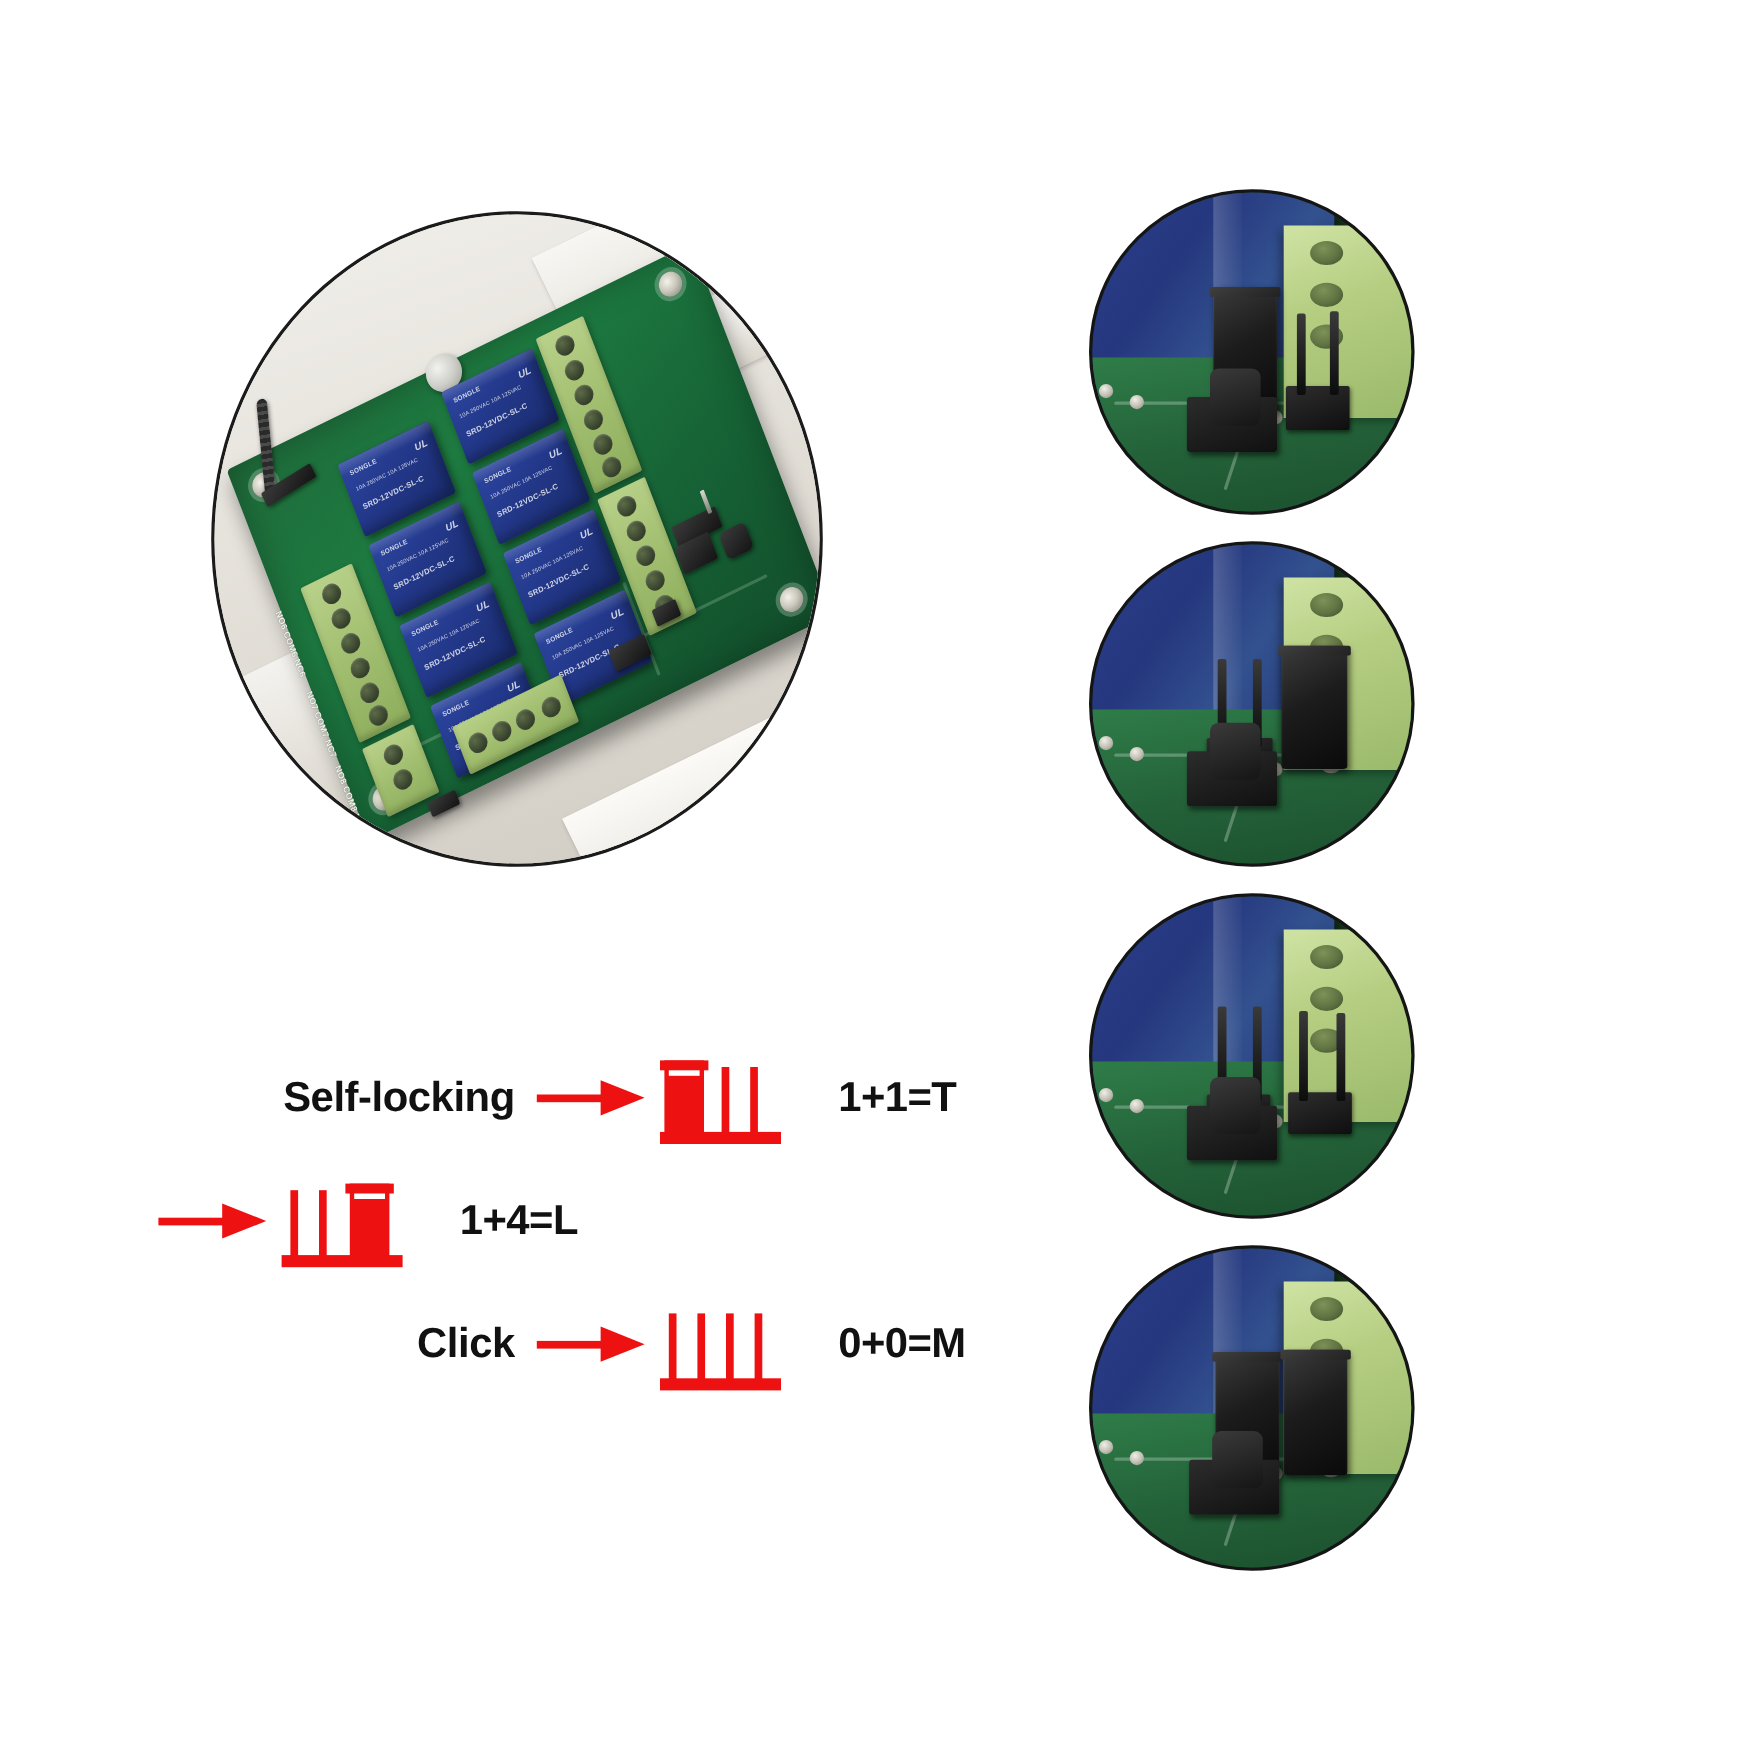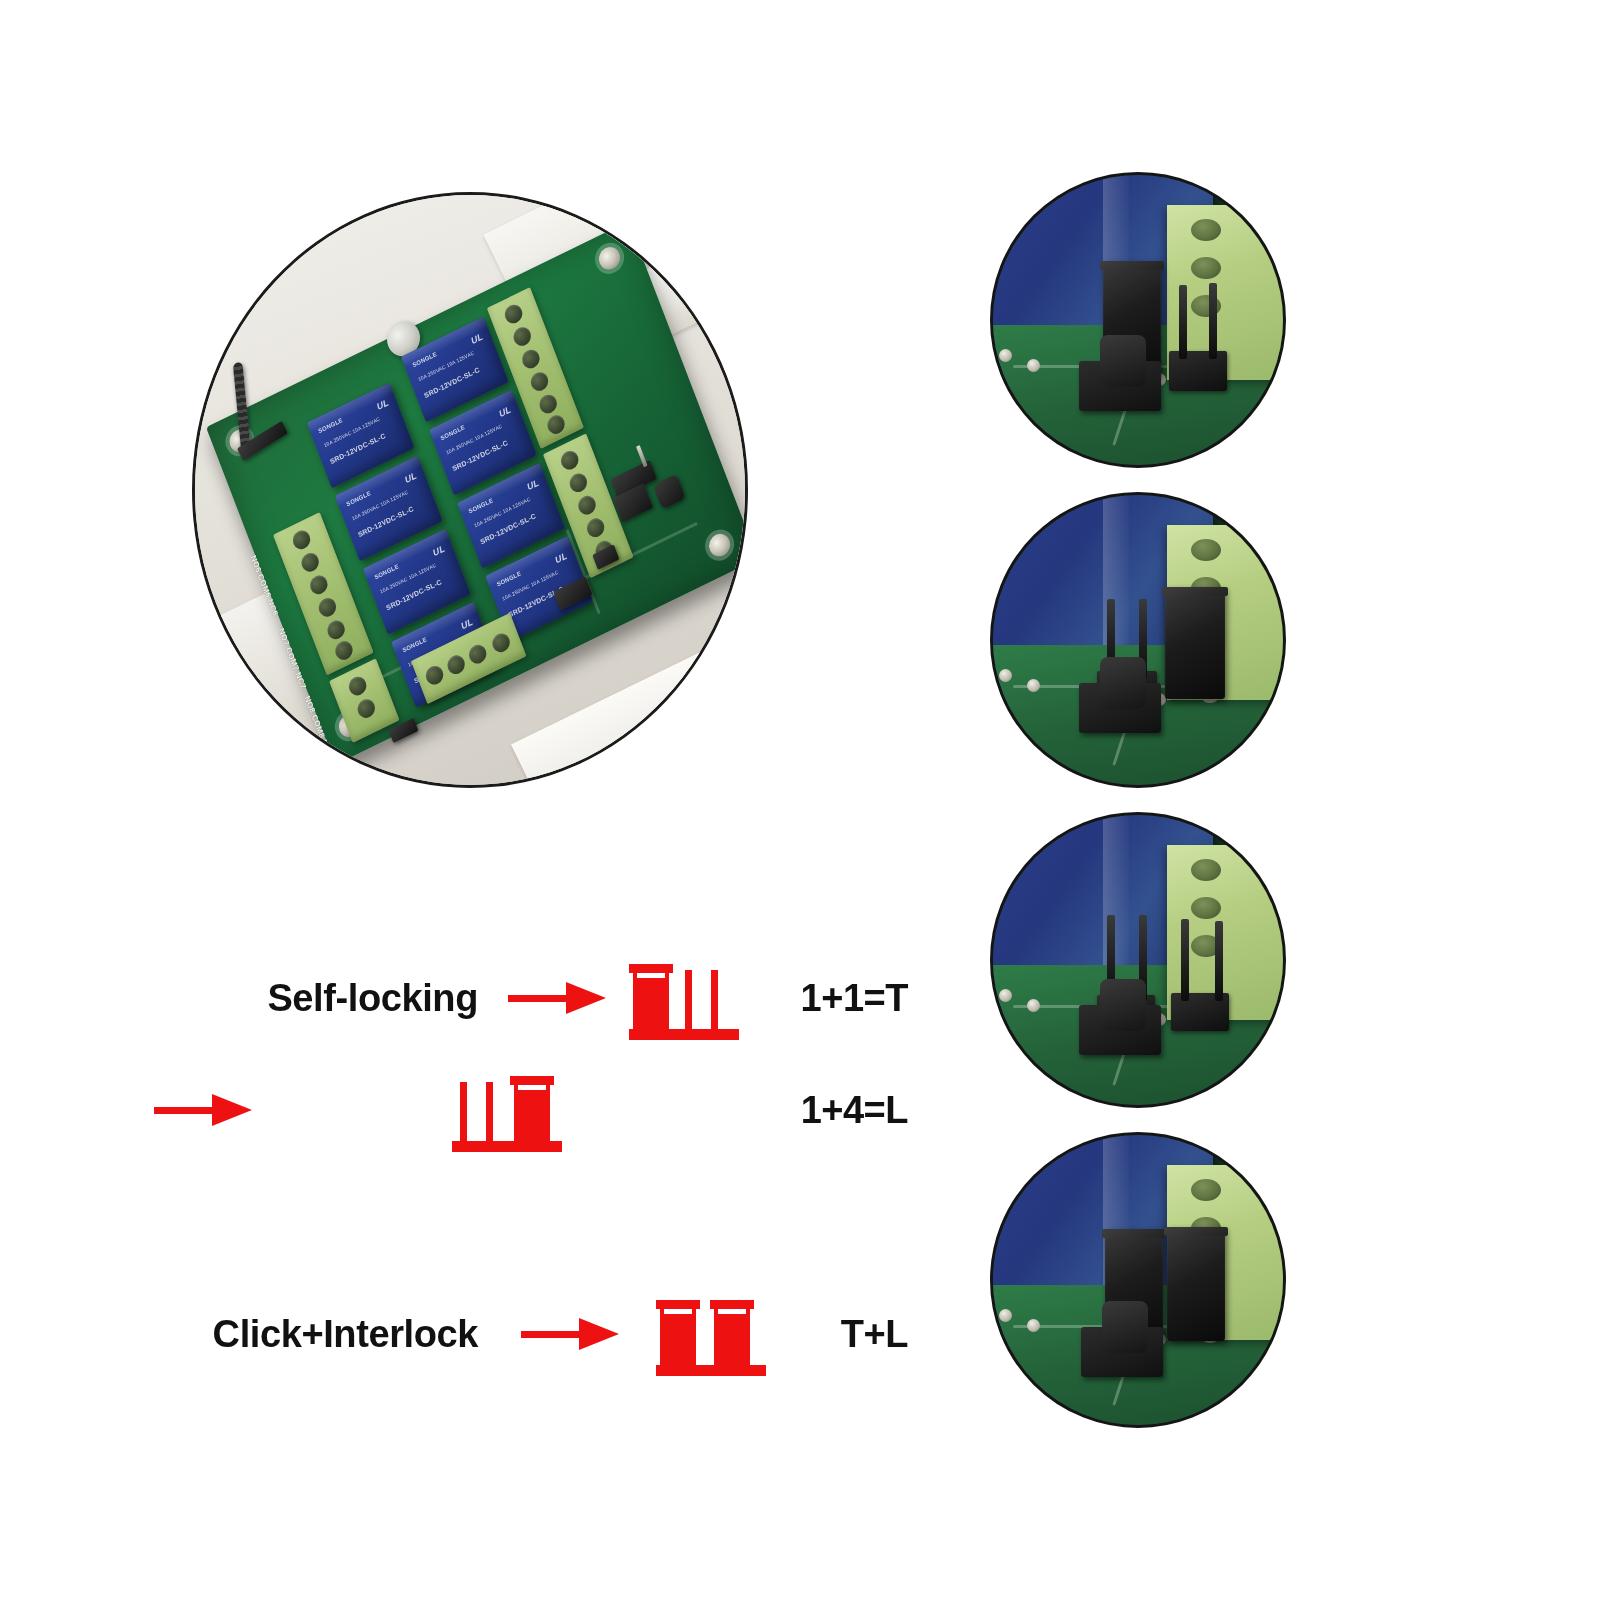--- a/index.html
+++ b/index.html
@@ -248,26 +248,25 @@
   
   #legend {
     position: absolute;
     left: 130px;
     top: 950px;
     width: 760px;
     height: 430px;
   }
   .legend-row {
     position: absolute;
-    left: 18px;
+    left: 8px;
     width: 760px;
     height: 96px;
     display: flex;
     align-items: center;
-    justify-content: space-between;
   }
   .legend-label {
     width: 330px;
     text-align: right;
     padding-right: 14px;
     font-size: 38px;
     font-weight: bold;
     color: #111111;
     font-family: "Liberation Sans", sans-serif;
     letter-spacing: -0.4px;
@@ -583,28 +582,30 @@
     </div>
     <div class="jumper-glyph">
       <span class="jg-base"></span>
       <span class="jg-pin" style="left:8px;"></span>
       <span class="jg-pin" style="left:34px;"></span>
       <span class="jg-cap" style="left:62px;"></span>
     </div>
     <div class="legend-code">1+4=L</div>
   </div>
 
-
-  <div class="legend-row" style="top:336px;">
-    <div class="legend-label">Click+Interlock</div>
+  <div class="legend-row" style="top:224px;">
+    <div class="legend-label">Click</div>
     <div class="legend-arrow">
       <span class="shaft"></span>
         <span class="head"></span>
     </div>
     <div class="jumper-glyph">
       <span class="jg-base"></span>
-      <span class="jg-cap" style="left:4px;"></span>
-      <span class="jg-cap" style="left:58px;"></span>
-    </div>
-    <div class="legend-code">T+L</div>
-  </div>
+      <span class="jg-pin" style="left:8px;"></span>
+      <span class="jg-pin" style="left:34px;"></span>
+      <span class="jg-pin" style="left:60px;"></span>
+      <span class="jg-pin" style="left:86px;"></span>
+    </div>
+    <div class="legend-code">0+0=M</div>
+  </div>
+
 
 </div>
 
 </body></html>

